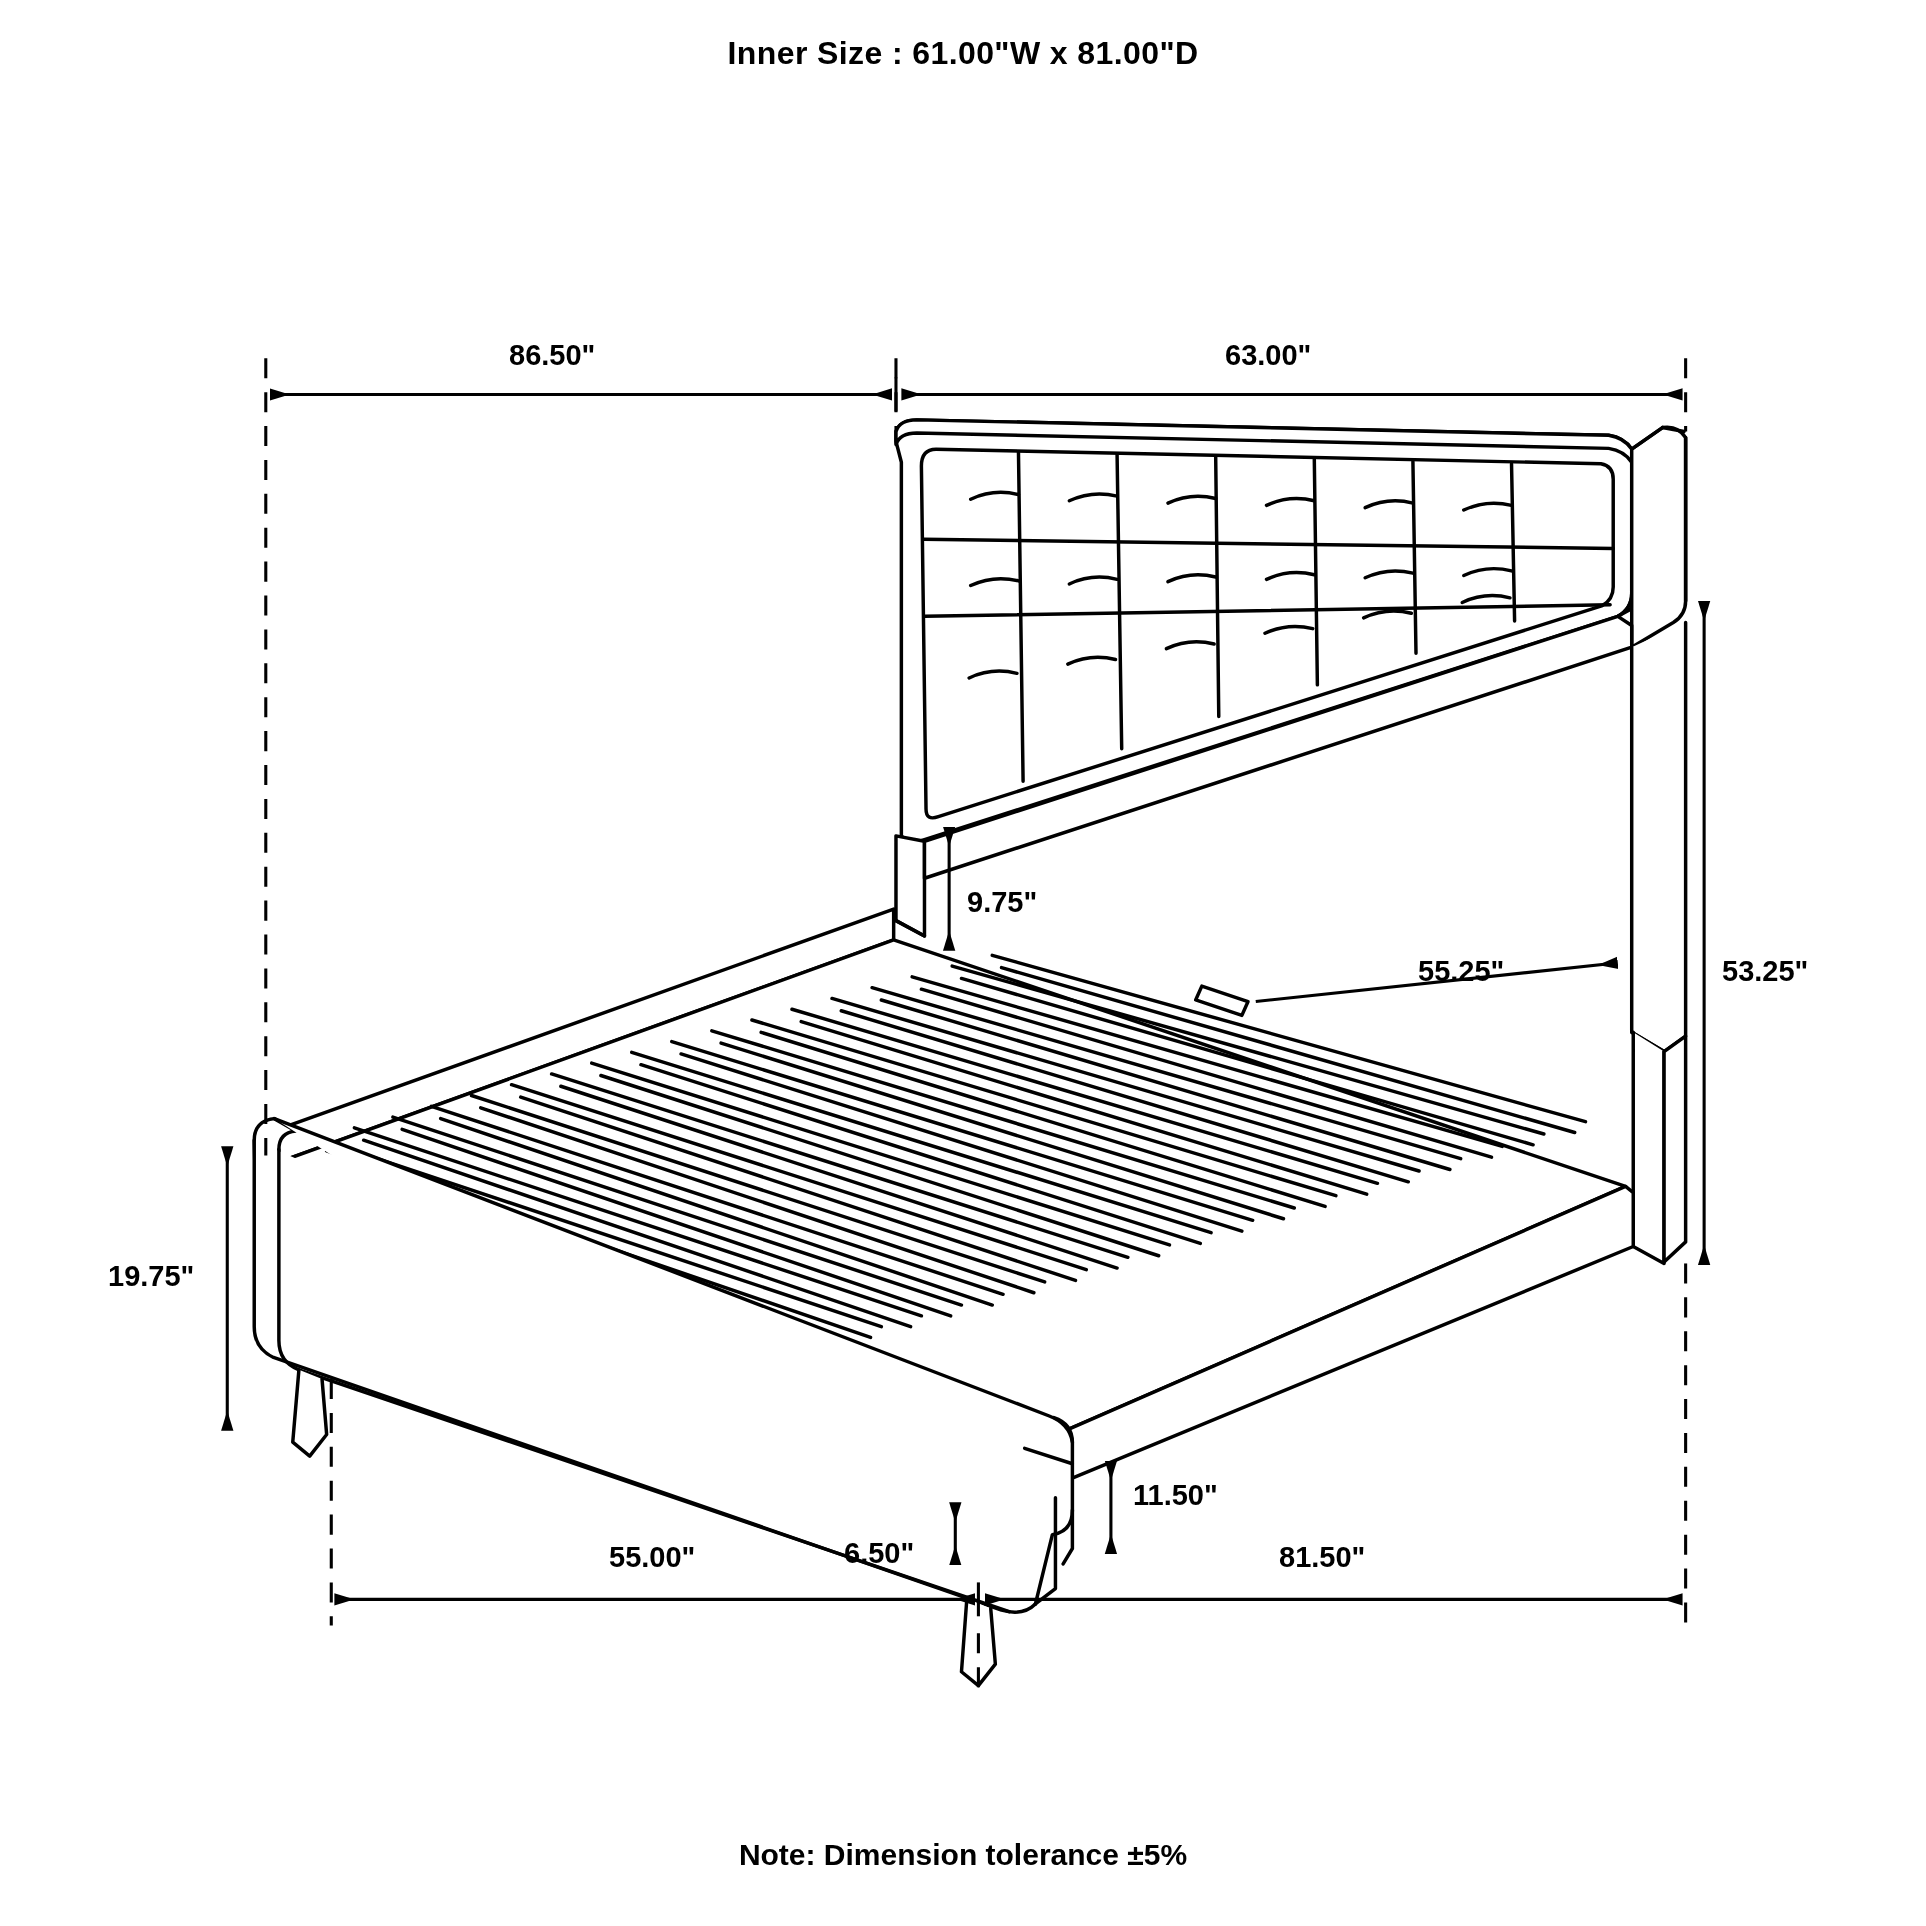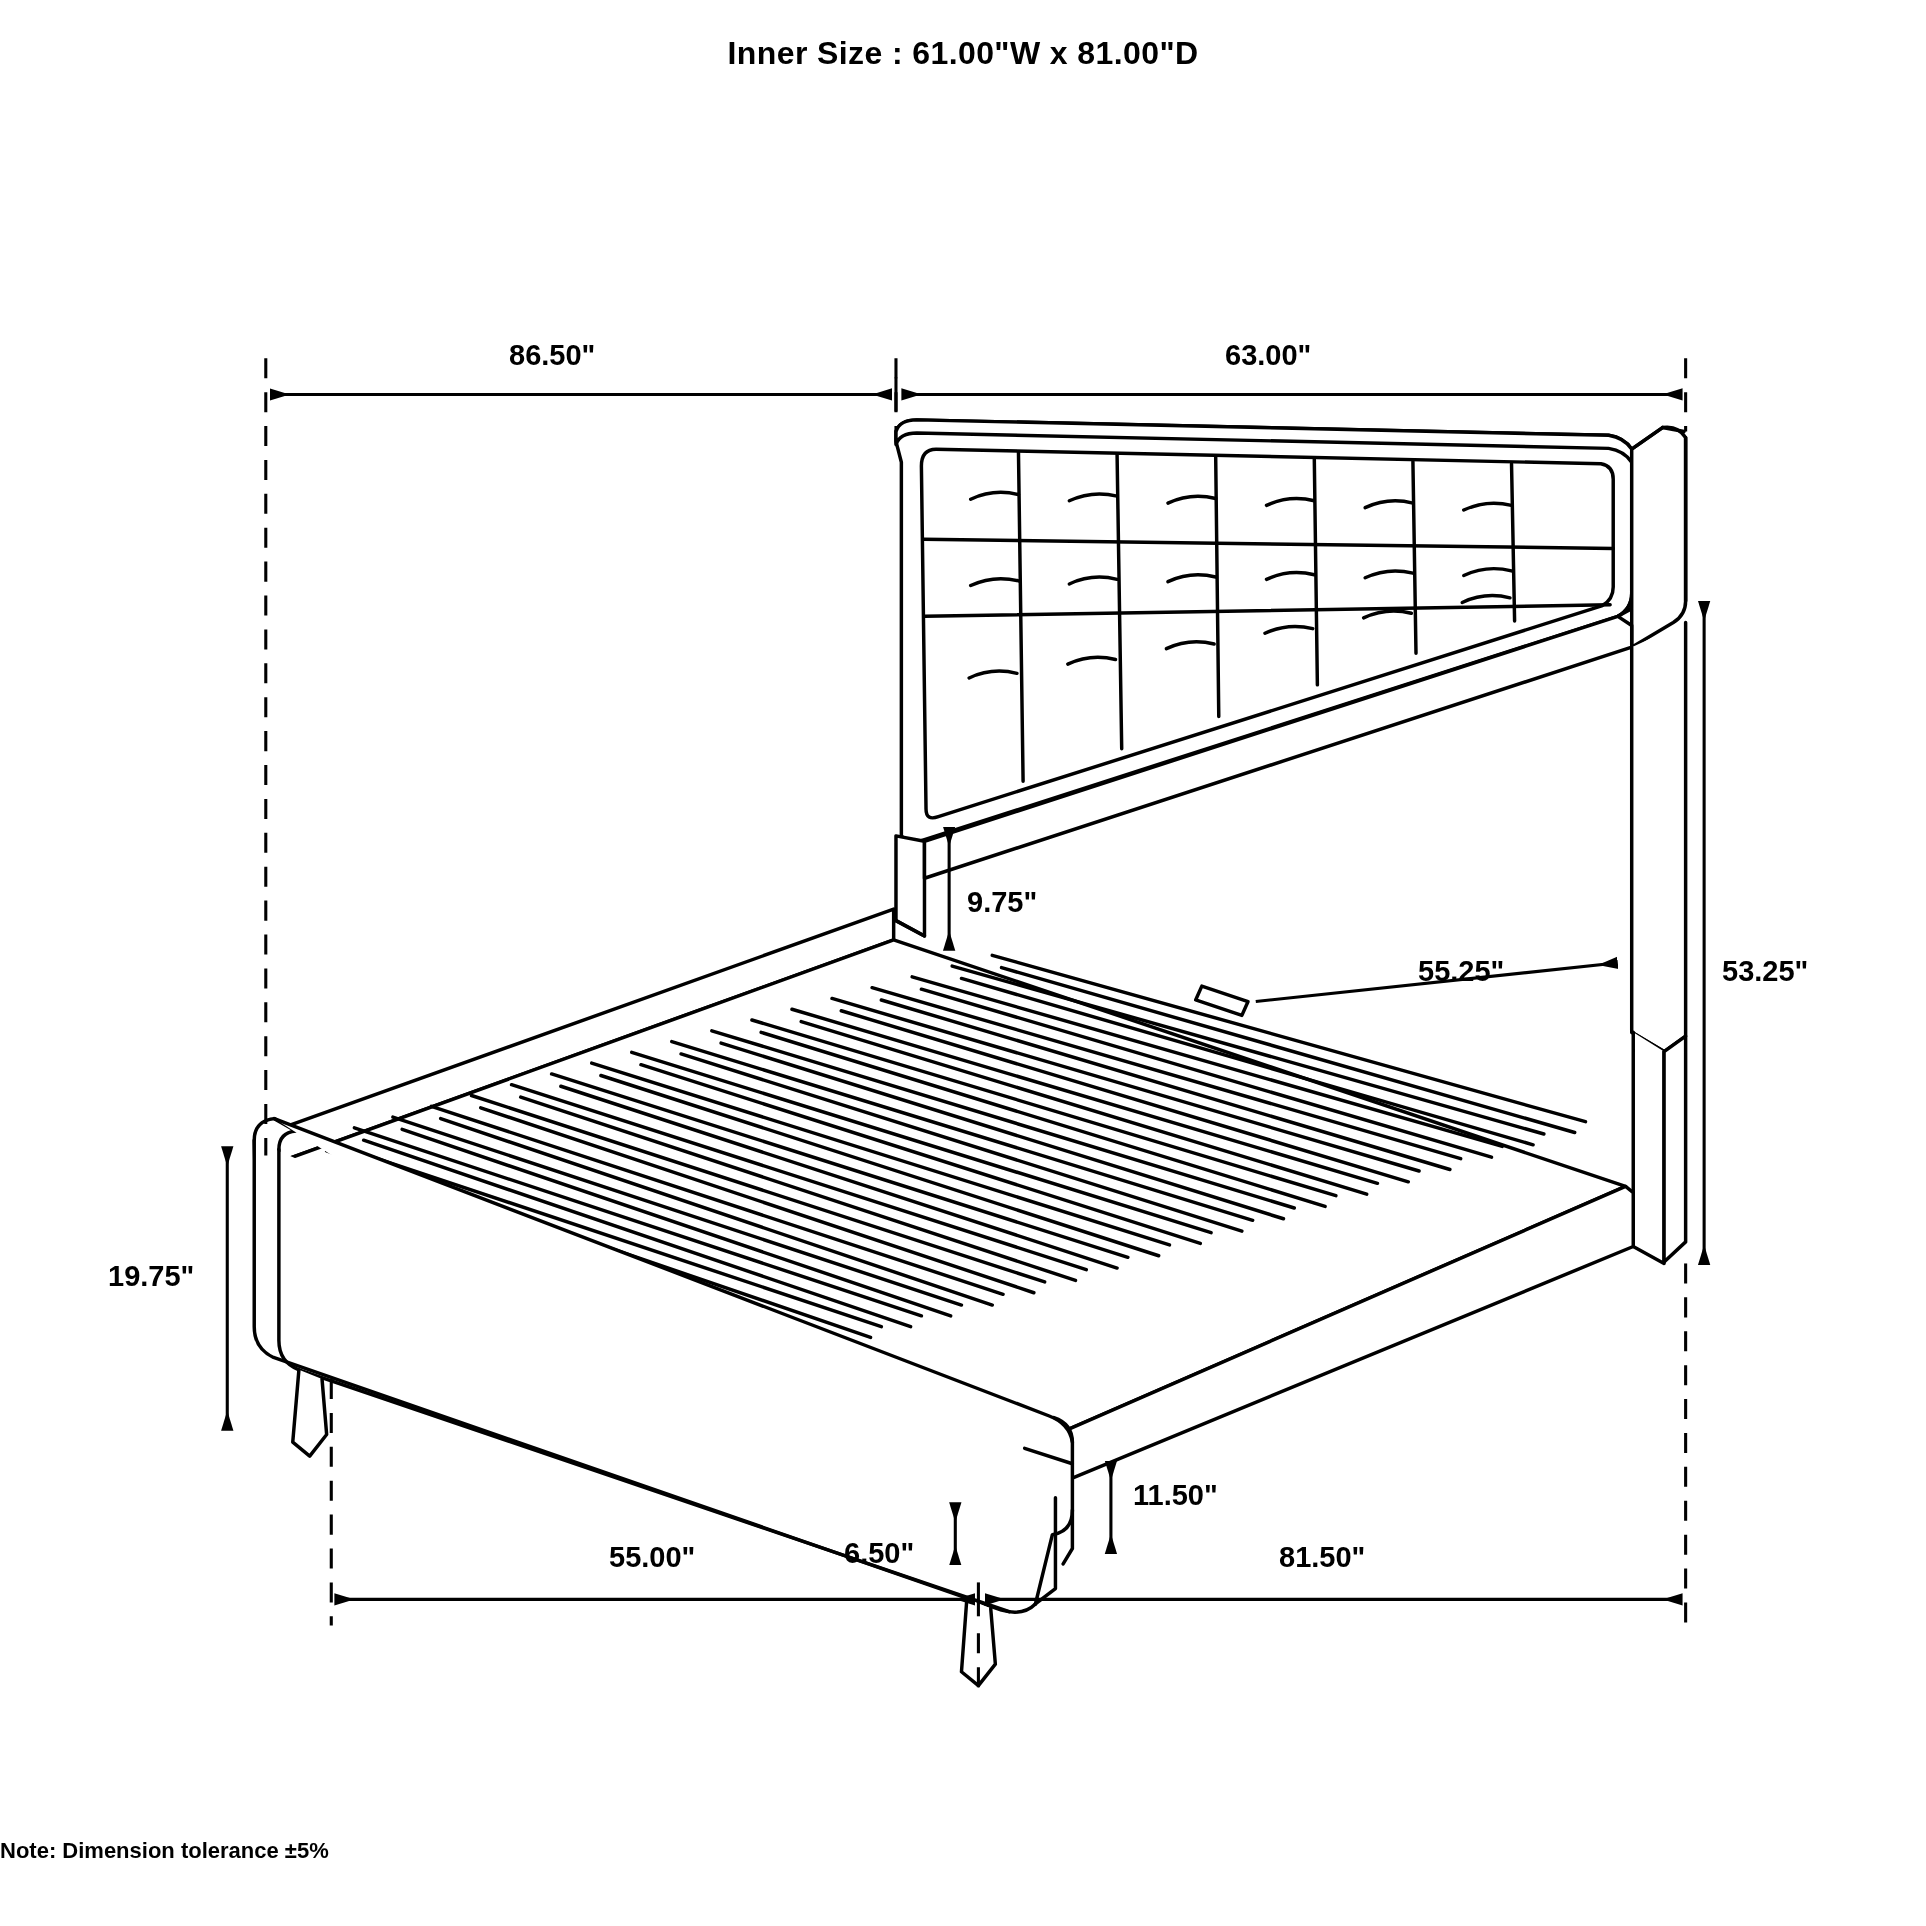--- a/index.html
+++ b/index.html
@@ -2,22 +2,22 @@
 <html style="font-size:12.3px"><head>
 <meta charset="utf-8">
 <style>
   html,body{margin:0;padding:0;background:#ffffff;}
   body{width:1926px;height:1926px;font-family:"Liberation Sans",sans-serif;color:#000;position:relative;overflow:hidden;}
   .title{
     position:absolute;top:35px;left:0;width:1926px;text-align:center;
     font-size:32px;font-weight:bold;letter-spacing:0.4px;
   }
   .note{
-    position:absolute;top:1838px;left:0;width:1926px;text-align:left;
-    font-size:22px;font-weight:bold;
+    position:absolute;top:1838px;left:0;width:1926px;text-align:center;
+    font-size:30px;font-weight:bold;
   }
   #canvas{position:absolute;top:0;left:0;width:1926px;height:1926px;}
   .dimlabel{
     position:absolute;font-size:29px;font-weight:bold;white-space:nowrap;
   }
 </style>
 </head>
 <body>
 
 <div class="title">Inner Size : 61.00"W x 81.00"D</div>

